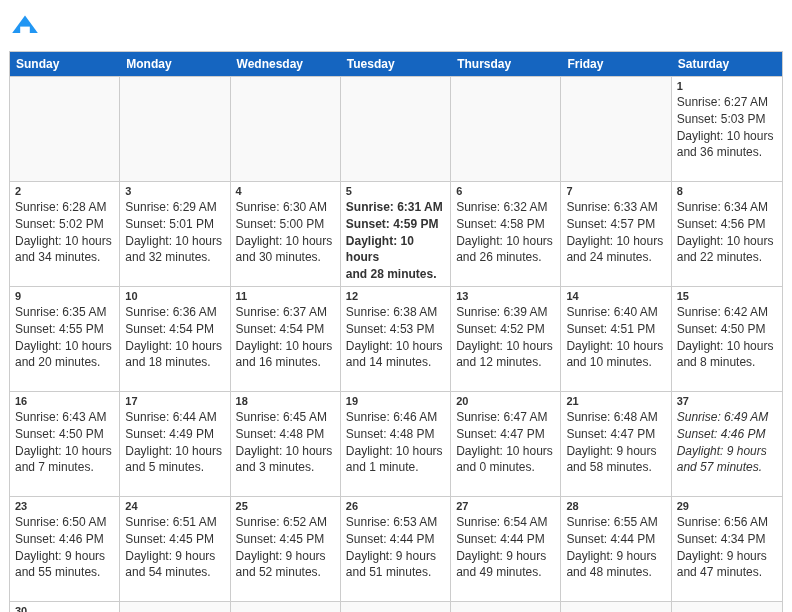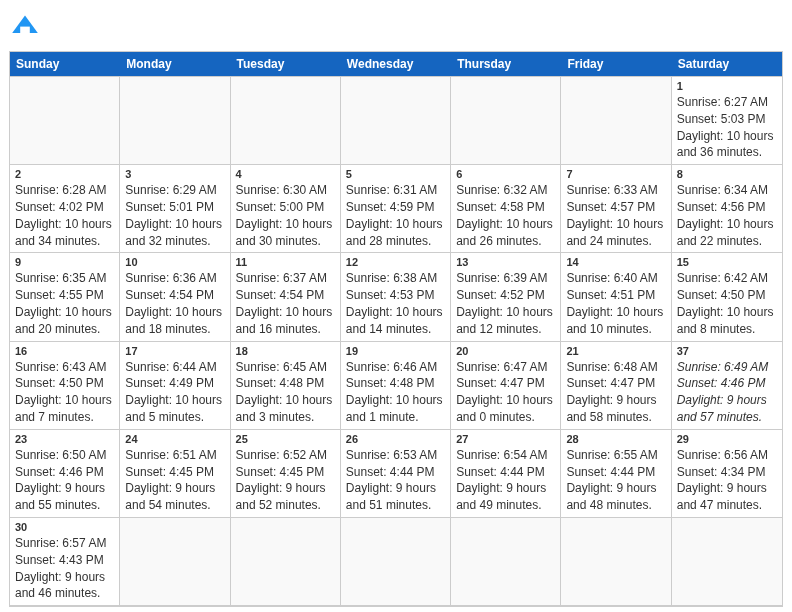--- a/index.html
+++ b/index.html
@@ -123,22 +123,22 @@
     <div class="title-section">
       <div class="month-title"></div>
       <div class="location"></div>
     </div>
   </div>
 
   <div class="calendar">
     <div class="day-headers">
     <div class="day-header">Sunday</div>
         <div class="day-header">Monday</div>
+        <div class="day-header">Wednesday</div>
         <div class="day-header">Tuesday</div>
-        <div class="day-header">Wednesday</div>
         <div class="day-header">Thursday</div>
         <div class="day-header">Friday</div>
         <div class="day-header">Saturday</div>
       </div>
     <div class="calendar-grid">
     <div class="cal-cell empty"></div>
         <div class="cal-cell empty"></div>
         <div class="cal-cell empty"></div>
         <div class="cal-cell empty"></div>
         <div class="cal-cell empty"></div>
@@ -146,41 +146,41 @@
         <div class="cal-cell">
           <span class="day-num">1</span>
           <div class="cell-info" style="white-space: pre-line;">Sunrise: 6:27 AM
 Sunset: 5:03 PM
 Daylight: 10 hours
 and 36 minutes.</div>
         </div>
         <div class="cal-cell">
           <span class="day-num">2</span>
           <div class="cell-info" style="white-space: pre-line;">Sunrise: 6:28 AM
-Sunset: 4:02 PM
+Sunset: 5:02 PM
 Daylight: 10 hours
 and 34 minutes.</div>
         </div>
         <div class="cal-cell">
           <span class="day-num">3</span>
           <div class="cell-info" style="white-space: pre-line;">Sunrise: 6:29 AM
 Sunset: 5:01 PM
 Daylight: 10 hours
 and 32 minutes.</div>
         </div>
         <div class="cal-cell">
           <span class="day-num">4</span>
           <div class="cell-info" style="white-space: pre-line;">Sunrise: 6:30 AM
 Sunset: 5:00 PM
 Daylight: 10 hours
 and 30 minutes.</div>
         </div>
         <div class="cal-cell">
           <span class="day-num">5</span>
-          <div class="cell-info" style="white-space: pre-line;">Sunrise: 6:31 AM
+          <div class="cell-info" style="white-space: pre-line; font-weight: bold;">Sunrise: 6:31 AM
 Sunset: 4:59 PM
 Daylight: 10 hours
 and 28 minutes.</div>
         </div>
         <div class="cal-cell">
           <span class="day-num">6</span>
           <div class="cell-info" style="white-space: pre-line;">Sunrise: 6:32 AM
 Sunset: 4:58 PM
 Daylight: 10 hours
 and 26 minutes.</div>

